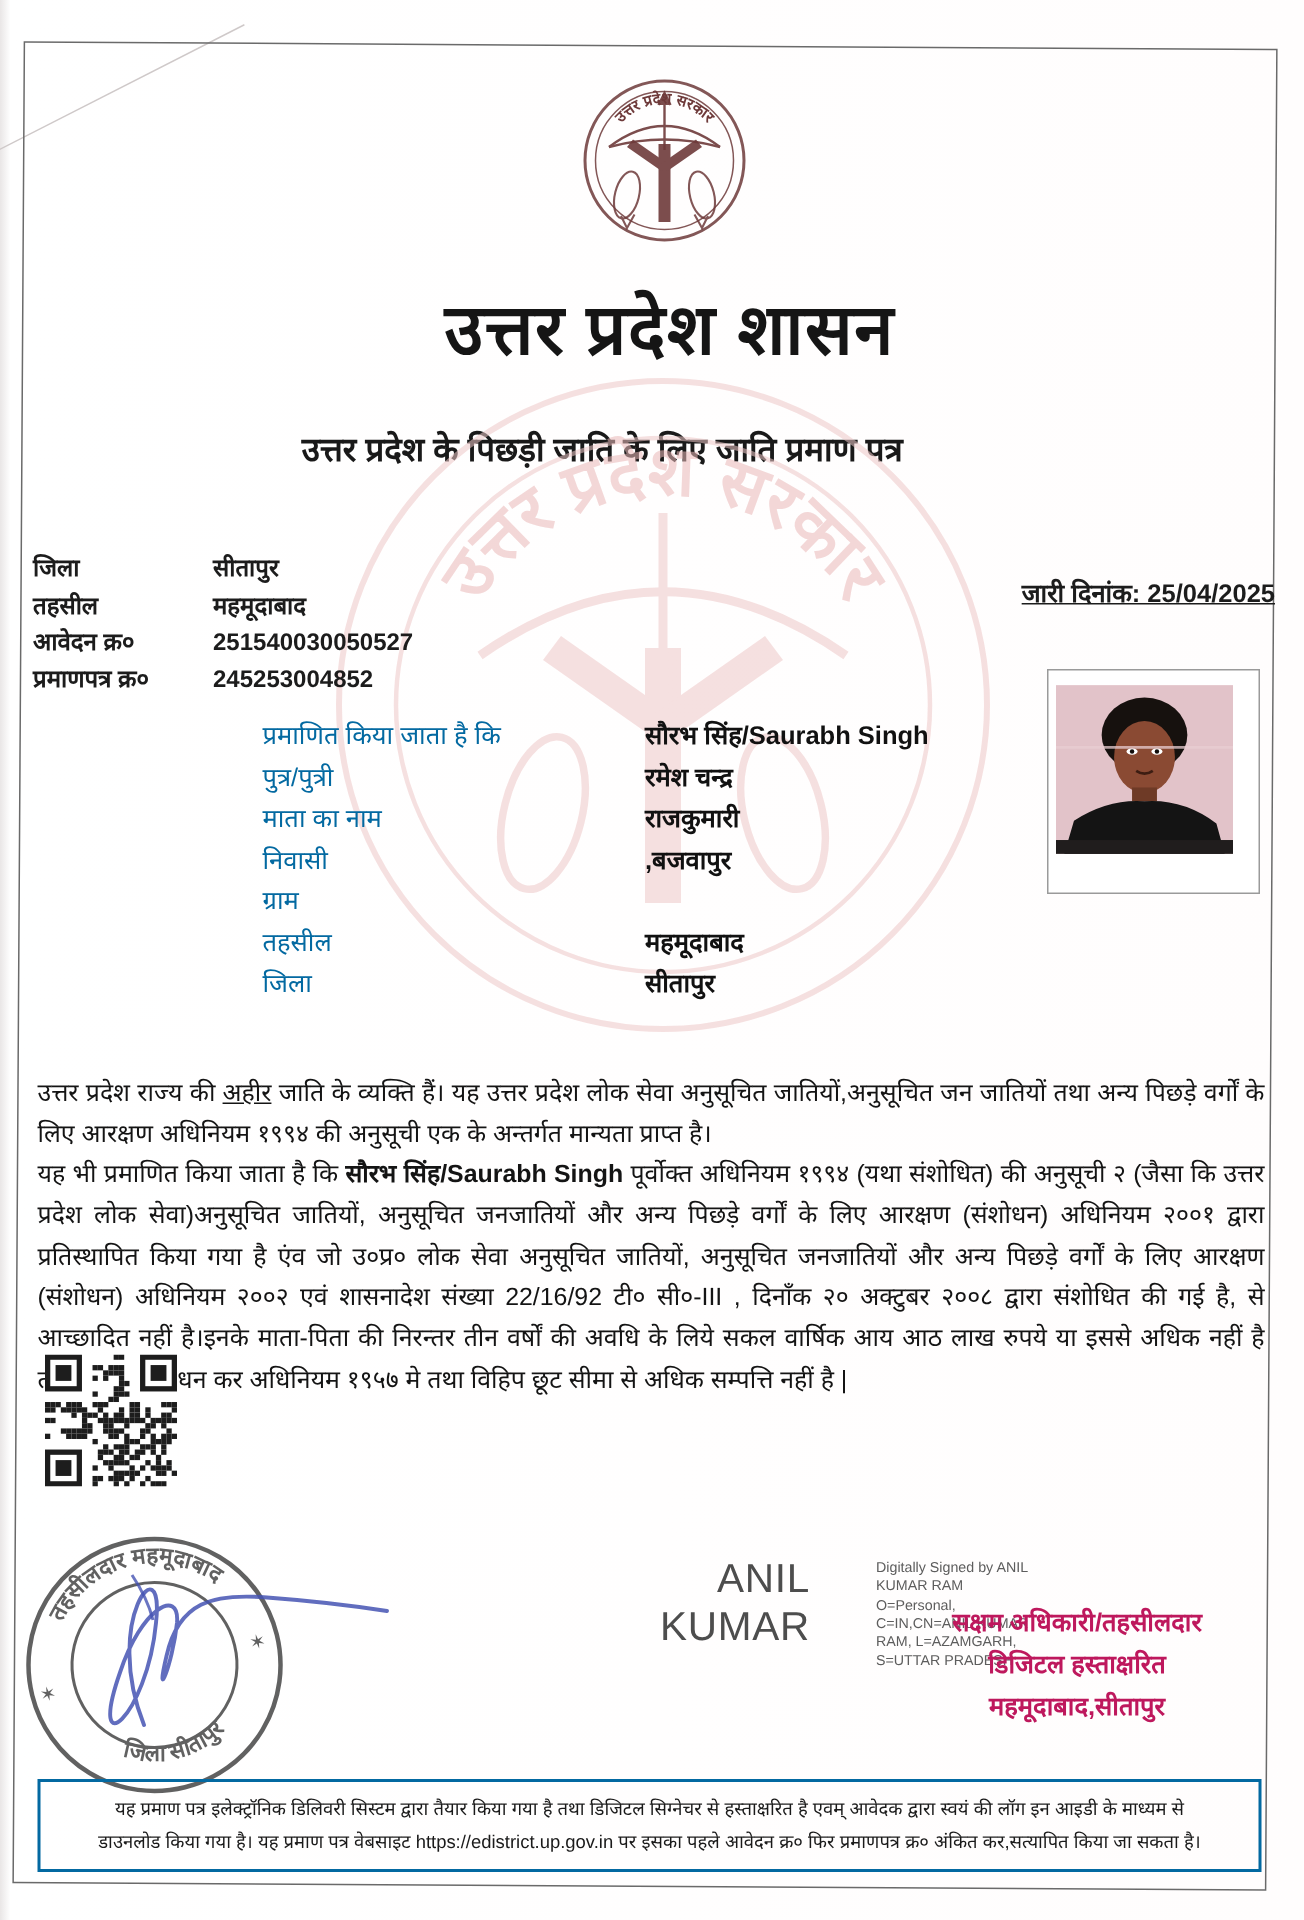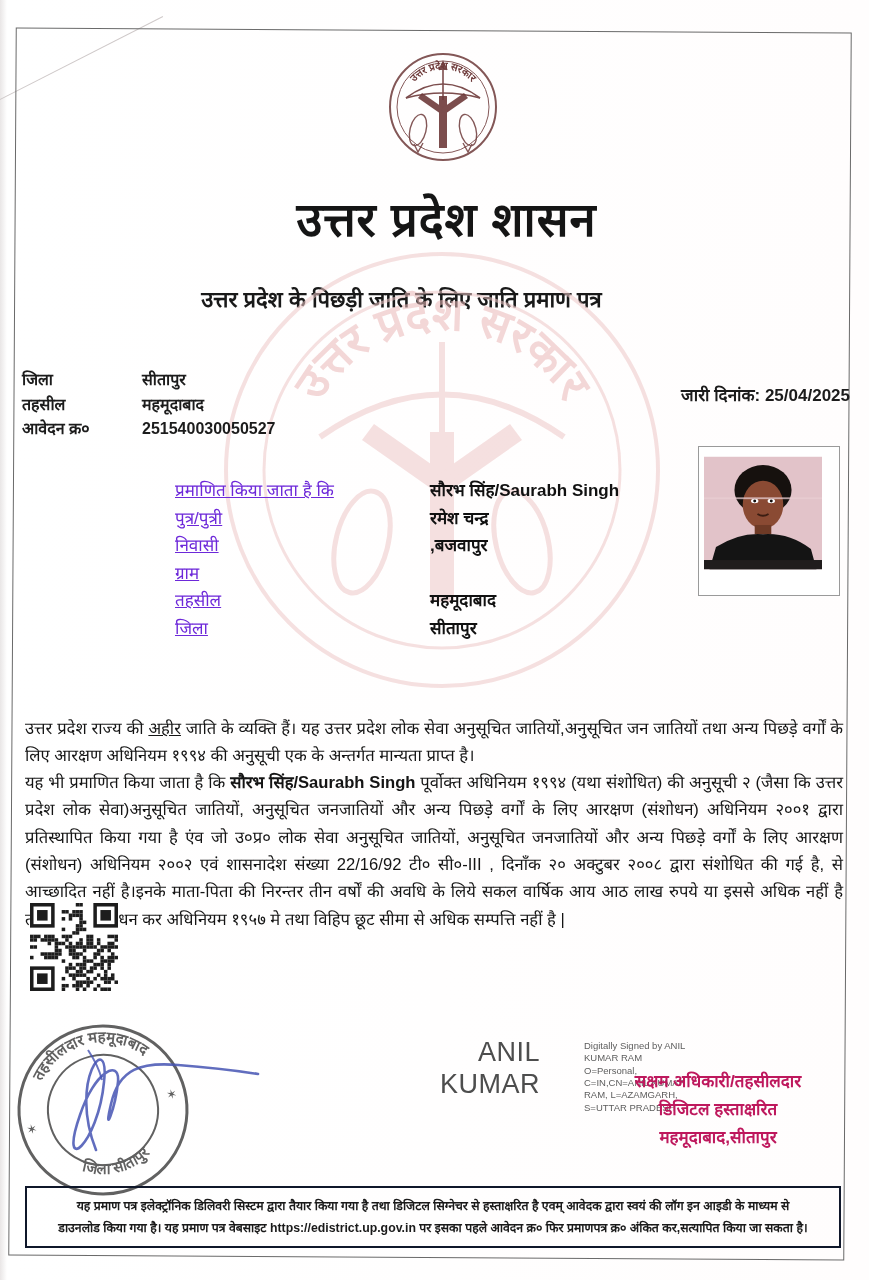--- a/index.html
+++ b/index.html
@@ -16,34 +16,34 @@
     pointer-events:none;
   }
   .scan-line{left:-12px;top:58px;width:185px;height:1px;background:#cfc9c9;transform:rotate(-27deg);}
   .emblem{left:368px;top:36px;width:150px;height:140px;}
   .doc-title{left:12px;top:186px;width:869px;text-align:center;font-size:47px;font-weight:700;letter-spacing:1px;color:#151515;}
   .doc-subtitle{left:0;top:283px;width:803px;text-align:center;font-size:22px;font-weight:700;color:#191919;}
   .watermark{left:190px;top:232px;width:505px;height:475px;opacity:.55;}
   .meta{left:22px;top:368px;font-size:16px;font-weight:700;line-height:24.5px;}
   .meta .row span.lbl{display:inline-block;width:120px;}
   .meta .row span.val{font-weight:700;}
-  .issue-date{left:600px;top:383px;width:250px;font-size:17px;font-weight:700;text-align:right;}
+  .issue-date{left:600px;top:383px;width:250px;font-size:17px;font-weight:700;text-align:right;text-decoration:underline;}
   .photo-frame{left:698px;top:446px;width:130px;height:138px;background:#fff;border:1px solid #9a9a9a;padding:5px;}
   .subject{left:175px;top:477px;font-size:17px;line-height:27.5px;}
-  .subject .row span.lbl{display:inline-block;width:255px;font-weight:400;color:#6d28d9;text-decoration:underline;}
+  .subject .row span.lbl{display:inline-block;width:255px;font-weight:400;color:#0369a1;}
   .subject .row span.val{font-weight:700;color:#111;}
   .body-para{left:25px;top:698px;width:818px;font-size:16.6px;line-height:27.3px;text-align:justify;color:#141414;}
   .body-para .bold{font-weight:700;}
   .body-para .caste{font-weight:400;text-decoration:underline;}
   .qr{left:30px;top:903px;width:88px;height:88px;}
   .stamp-wrap{left:0px;top:1010px;width:275px;height:200px;}
   .sig-name{left:388px;top:1036px;width:152px;text-align:right;font-size:27px;line-height:1.2;color:var(--gray-text,#4d4d4d);letter-spacing:.5px;}
   .sig-details{left:549px;top:1040px;width:132px;font-size:9.5px;line-height:1.3;color:#5d5d5d;margin-left:35px;}
   .officer{left:612px;top:1068px;width:212px;text-align:center;font-size:17px;font-weight:700;line-height:1.65;color:#be185d;}
-  .footer-box{left:25px;top:1186px;width:792px;border:2px solid #0f172a;padding:7px 10px;text-align:center;font-size:12.3px;font-weight:700;line-height:1.8;color:#1a1a1a;}
+  .footer-box{left:25px;top:1186px;width:792px;border:2px solid #0369a1;padding:7px 10px;text-align:center;font-size:12.3px;font-weight:400;line-height:1.8;color:#1a1a1a;}
   svg text{font-family:"Liberation Sans","DejaVu Sans",sans-serif;}
 </style>
 </head>
 <body>
 
 <div class="abs scan-line"></div>
 
 <div class="abs page-frame"></div>
 
 <svg class="abs emblem" viewBox="0 0 150 140">
@@ -98,20 +98,21 @@
   <g stroke="#eec8c8" fill="none" stroke-width="5">
     <ellipse cx="172" cy="310" rx="26" ry="52" transform="rotate(14 172 310)"></ellipse>
     <ellipse cx="332" cy="310" rx="26" ry="52" transform="rotate(-14 332 310)"></ellipse>
   </g>
 </svg>
 
 <div class="abs meta">
   <div class="row"><span class="lbl">जिला</span><span class="val">सीतापुर</span></div>
   <div class="row"><span class="lbl">तहसील</span><span class="val">महमूदाबाद</span></div>
   <div class="row"><span class="lbl">आवेदन क्र०</span><span class="val">251540030050527</span></div>
+  <div class="row"><span class="lbl">प्रमाणपत्र क्र०</span><span class="val">245253004852</span></div>
 </div>
 
 <div class="abs issue-date">जारी दिनांक: 25/04/2025</div>
 
 <div class="abs photo-frame">
   <svg viewBox="0 0 128 122" width="118" height="122">
     <rect width="128" height="122" fill="#e2c3c9"></rect>
     <ellipse cx="64" cy="36" rx="31" ry="27" fill="#16110e"></ellipse>
     <ellipse cx="64" cy="52" rx="22" ry="26" fill="#8a4a33"></ellipse>
     <ellipse cx="55" cy="48" rx="4" ry="2.4" fill="#fff"></ellipse>
@@ -122,20 +123,21 @@
     <rect x="0" y="44" width="128" height="2" fill="#e8cdd1" opacity="0.75"></rect>
     <rect x="55" y="74" width="18" height="10" fill="#6e3a26"></rect>
     <path d="M6,122 L13,98 Q38,82 64,84 Q92,82 116,100 L122,122 Z" fill="#141414"></path>
     <rect x="0" y="112" width="128" height="10" fill="#201d1d"></rect>
   </svg>
 </div>
 
 <div class="abs subject">
   <div class="row"><span class="lbl">प्रमाणित किया जाता है कि</span><span class="val">सौरभ सिंह/Saurabh Singh</span></div>
   <div class="row"><span class="lbl">पुत्र/पुत्री</span><span class="val">रमेश चन्द्र</span></div>
+  <div class="row"><span class="lbl">माता का नाम</span><span class="val">राजकुमारी</span></div>
   <div class="row"><span class="lbl">निवासी</span><span class="val">,बजवापुर</span></div>
   <div class="row"><span class="lbl">ग्राम</span><span class="val"></span></div>
   <div class="row"><span class="lbl">तहसील</span><span class="val">महमूदाबाद</span></div>
   <div class="row"><span class="lbl">जिला</span><span class="val">सीतापुर</span></div>
 </div>
 
 <p class="abs body-para"><span>उत्तर प्रदेश राज्य की </span><span class="caste">अहीर</span><span> जाति के व्यक्ति हैं। यह उत्तर प्रदेश लोक सेवा अनुसूचित जातियों,अनुसूचित जन जातियों तथा अन्य पिछड़े वर्गों के लिए आरक्षण अधिनियम १९९४ की अनुसूची एक के अन्तर्गत मान्यता प्राप्त है।</span><br><span>यह भी प्रमाणित किया जाता है कि </span><span class="bold">सौरभ सिंह/Saurabh Singh</span><span> पूर्वोक्त अधिनियम १९९४ (यथा संशोधित) की अनुसूची २ (जैसा कि उत्तर प्रदेश लोक सेवा)अनुसूचित जातियों, अनुसूचित जनजातियों और अन्य पिछड़े वर्गों के लिए आरक्षण (संशोधन) अधिनियम २००१ द्वारा प्रतिस्थापित किया गया है एंव जो उ०प्र० लोक सेवा अनुसूचित जातियों, अनुसूचित जनजातियों और अन्य पिछड़े वर्गों के लिए आरक्षण (संशोधन) अधिनियम २००२ एवं शासनादेश संख्या 22/16/92 टी० सी०-III , दिनाँक २० अक्टुबर २००८ द्वारा संशोधित की गई है, से आच्छादित नहीं है।इनके माता-पिता की निरन्तर तीन वर्षों की अवधि के लिये सकल वार्षिक आय आठ लाख रुपये या इससे अधिक नहीं है तथा इनके पास धन कर अधिनियम १९५७ मे तथा विहिप छूट सीमा से अधिक सम्पत्ति नहीं है |</span></p>
 
 <svg class="abs qr" id="qr-svg" viewBox="0 0 87.5 87.5">
     <rect x="0" y="0" width="87.5" height="87.5" fill="#ffffff"></rect>

